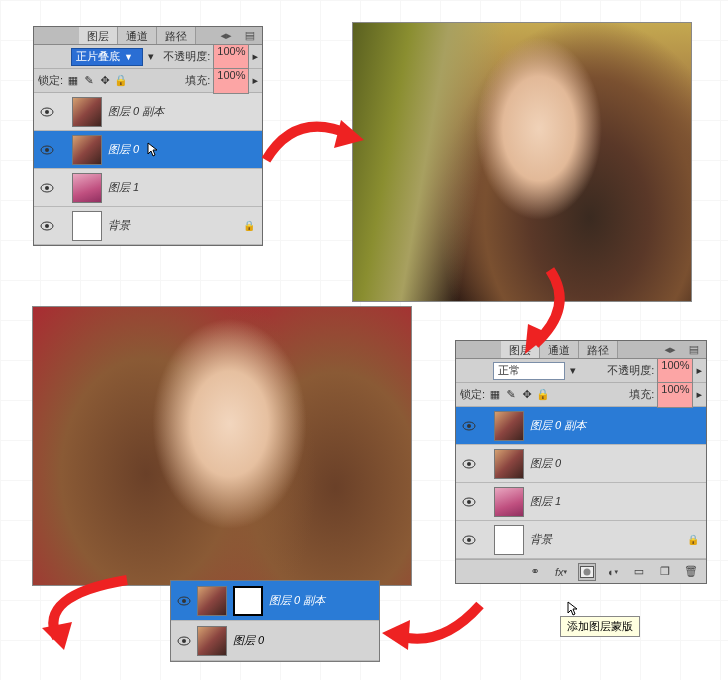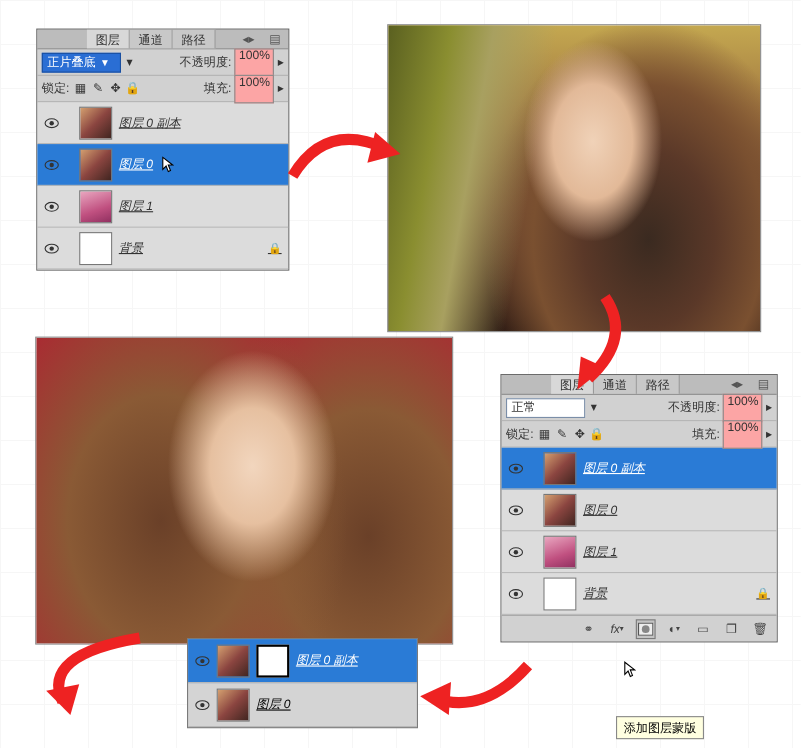--- a/index.html
+++ b/index.html
@@ -9,28 +9,28 @@
     linear-gradient(to bottom, #eee 1px, transparent 1px);
     background-size: 40px 40px; opacity: 0.5; }
 
   .panel { position: absolute; background: #d1d1d1; border: 1px solid #6b6b6b; font-size: 11px; color: #333; }
   .panel-tabs { display: flex; height: 18px; background: #bcbcbc; border-bottom: 1px solid #888; padding-left: 45px; }
   .tab { padding: 2px 8px; border-right: 1px solid #999; background: #c8c8c8; cursor: pointer; }
   .tab.active { background: #d8d8d8; }
   .tab-spacer { flex: 1; }
   .tab-menu { width: 24px; display:flex; align-items:center; justify-content:center; color:#555; }
   .panel-row { display: flex; align-items: center; height: 24px; padding: 0 4px; background: #d1d1d1; border-bottom: 1px solid #b0b0b0; gap: 3px; }
-  .blend-select { height: 18px; background:#fff; border:1px solid #7b8ea8; padding: 0 4px; font-size:11px; display:flex; align-items:center; min-width: 72px; }
+  .blend-select { height: 18px; background:#fff; border:1px solid #7b8ea8; padding: 0 4px; font-size:11px; display:flex; align-items:center; min-width: 72px; margin-left: 33px; }
   .blend-select.blue { background:#2a6ed4; color:#fff; border-color:#1a4fa0; }
   .arrow-down { font-size:9px; margin-left:4px; }
   .pct-box { height: 18px; background:#fca5a5; border:1px solid #888; padding: 12px 3px; display:flex; align-items:flex-end; }
   .lock-icons { display:flex; gap:2px; align-items:center; }
   .lock-icons span { width:14px; height:14px; display:flex; align-items:center; justify-content:center; font-size:11px; }
   .layer-list { background:#dcdcdc; }
-  .layer-row { display:flex; align-items:center; height:38px; border-bottom:1px solid #b8b8b8; padding: 0 6px; gap:6px;text-decoration:underline; }
+  .layer-row { display:flex; align-items:center; height:38px; border-bottom:1px solid #b8b8b8; padding: 0 6px; gap:6px; }
   .layer-row.selected { background:#2a7bd6; color:#fff; }
   .eye { width:14px; height:14px; display:flex; align-items:center; justify-content:center; }
   .eye svg { width:14px; height:10px; }
   .thumb { width:30px; height:30px; border:1px solid #777; background:#fff; display:flex; align-items:center; justify-content:center; overflow:hidden; }
   .thumb.checker { background-image:
     linear-gradient(45deg,#ccc 25%,transparent 25%,transparent 75%,#ccc 75%),
     linear-gradient(45deg,#ccc 25%,transparent 25%,transparent 75%,#ccc 75%);
     background-size:8px 8px; background-position:0 0,4px 4px; }
   .thumb.white { background:#fff; }
   .thumb.mask { background:#fff; position:relative; }
@@ -295,21 +295,21 @@
     <div class="btn">❐</div>
     <div class="btn">🗑</div>
   </div>
 </div>
 
 <div class="cursor" style="left:567px; top:601px;">
   <svg width="14" height="16" viewBox="0 0 14 16">
       <path d="M1 1 L1 12 L4 9 L6 14 L8 13 L6 8 L10 8 Z" fill="#fff" stroke="#000"></path>
     </svg>
 </div>
-<div class="tooltip" style="left:560px; top:616px;margin-top:35px;">添加图层蒙版</div>
+<div class="tooltip" style="left:560px; top:616px;">添加图层蒙版</div>
 
 <div class="mini-layers">
   <div class="layer-row selected">
     <div class="eye">
         <svg viewBox="0 0 14 10">
           <ellipse cx="7" cy="5" rx="6" ry="4" fill="none" stroke="#333"></ellipse>
           <circle cx="7" cy="5" r="2" fill="#333"></circle>
         </svg>
       </div>
     <div class="thumb checker">

